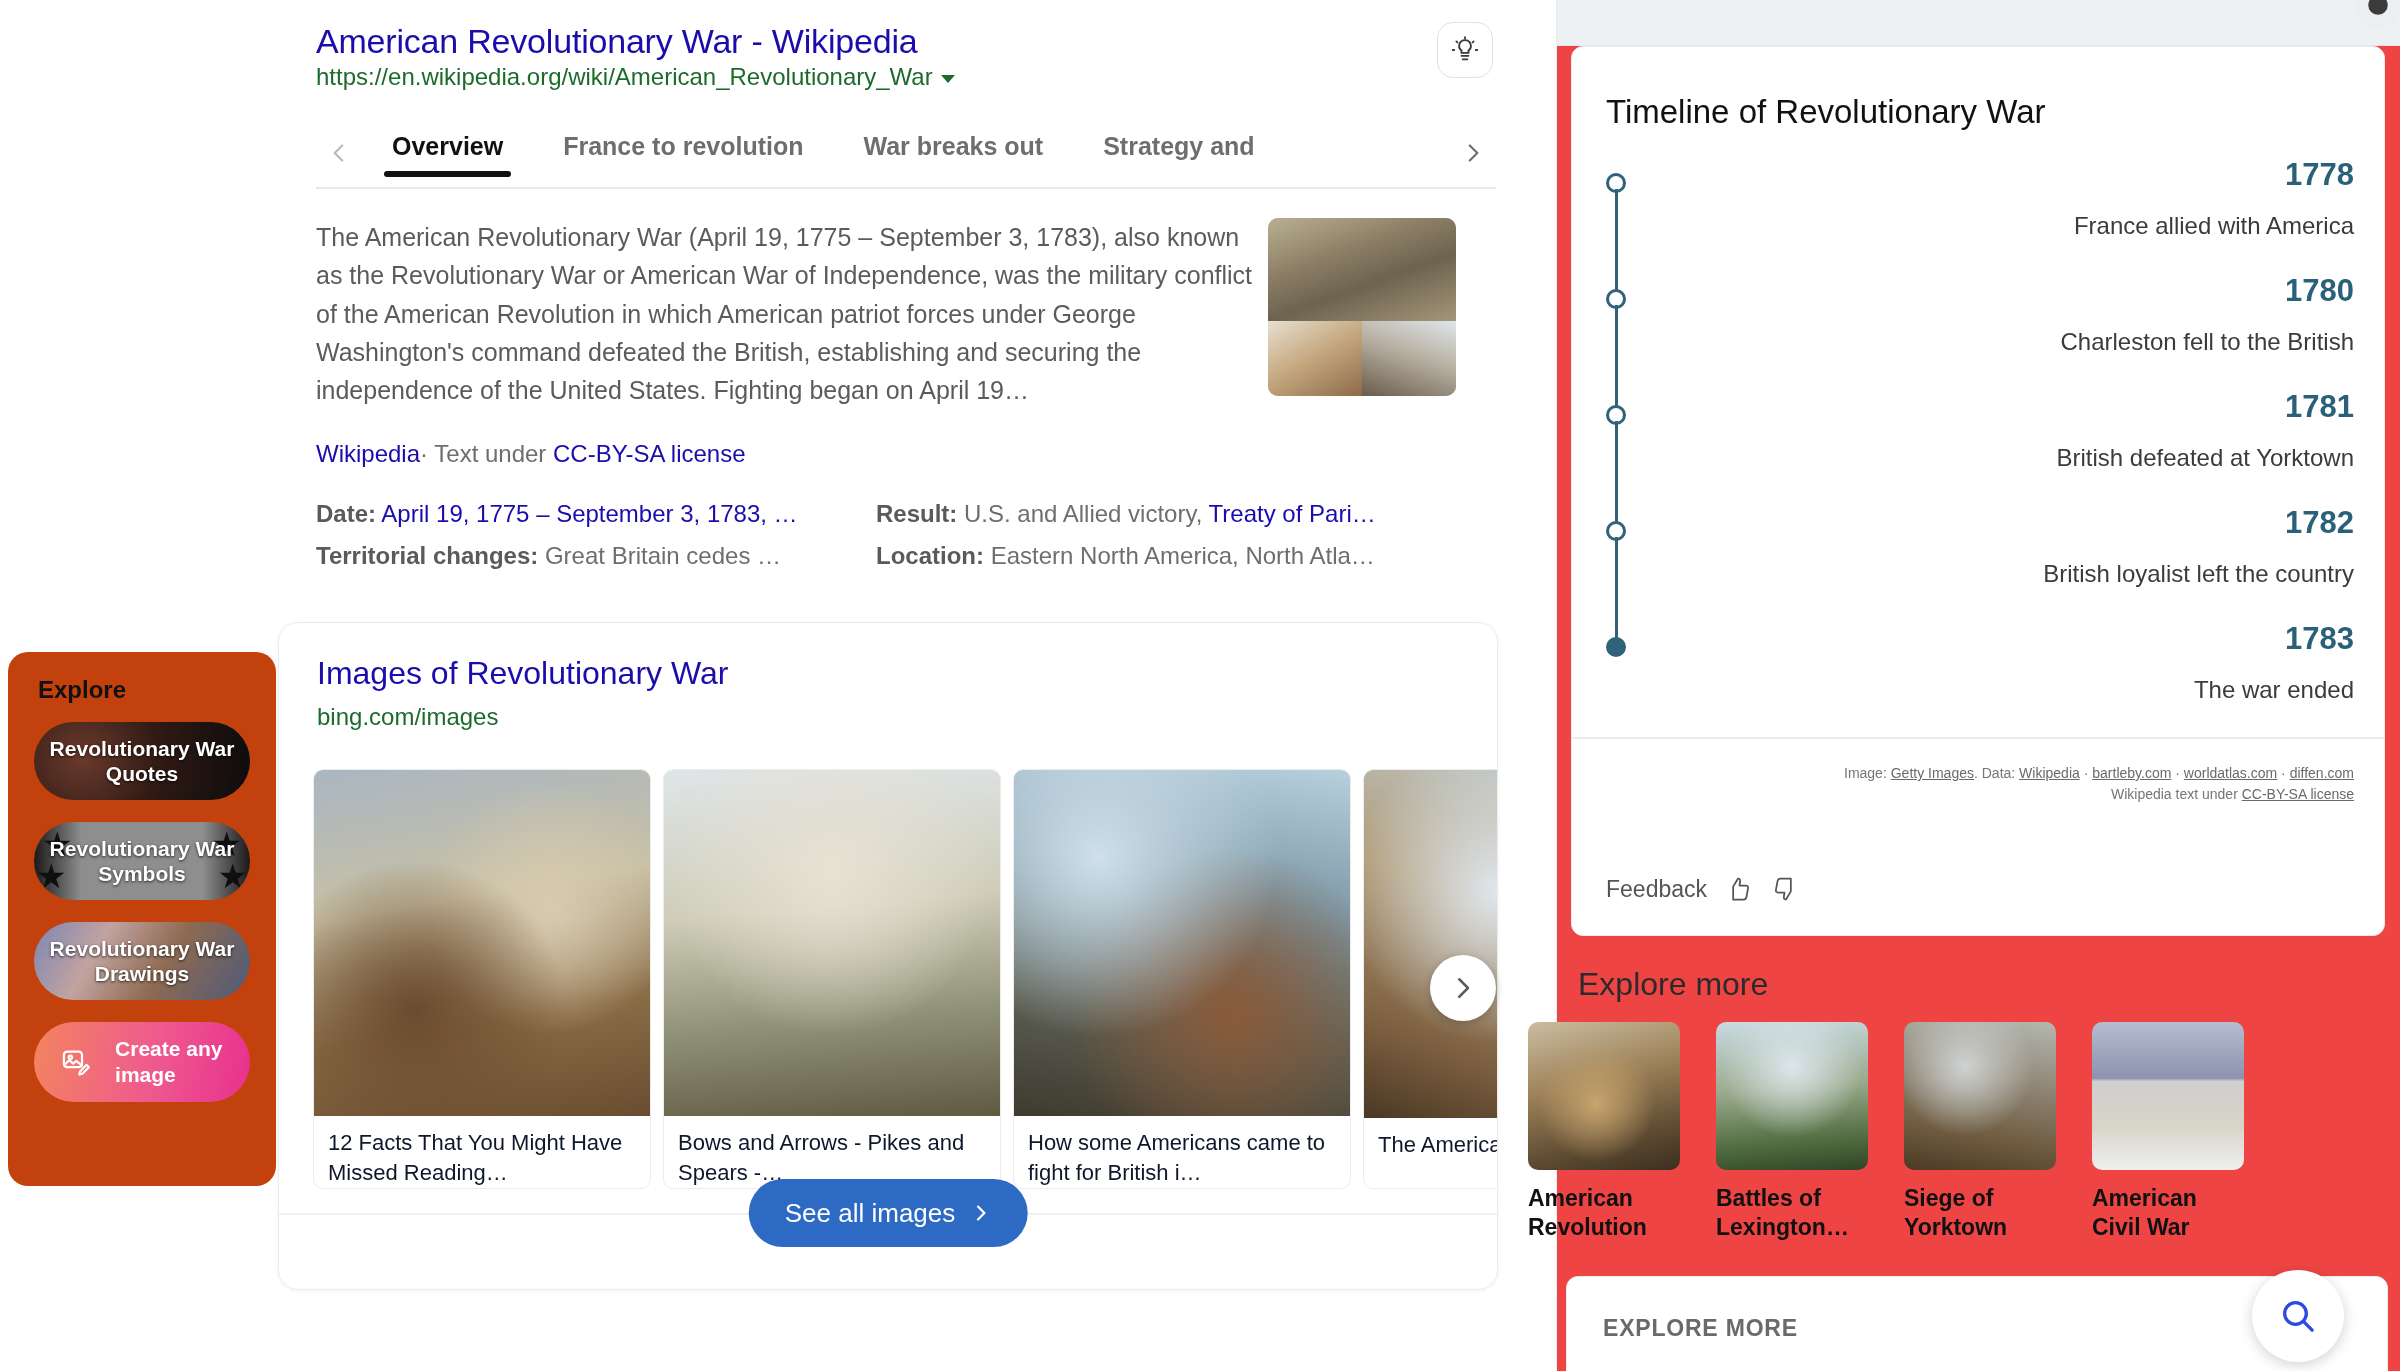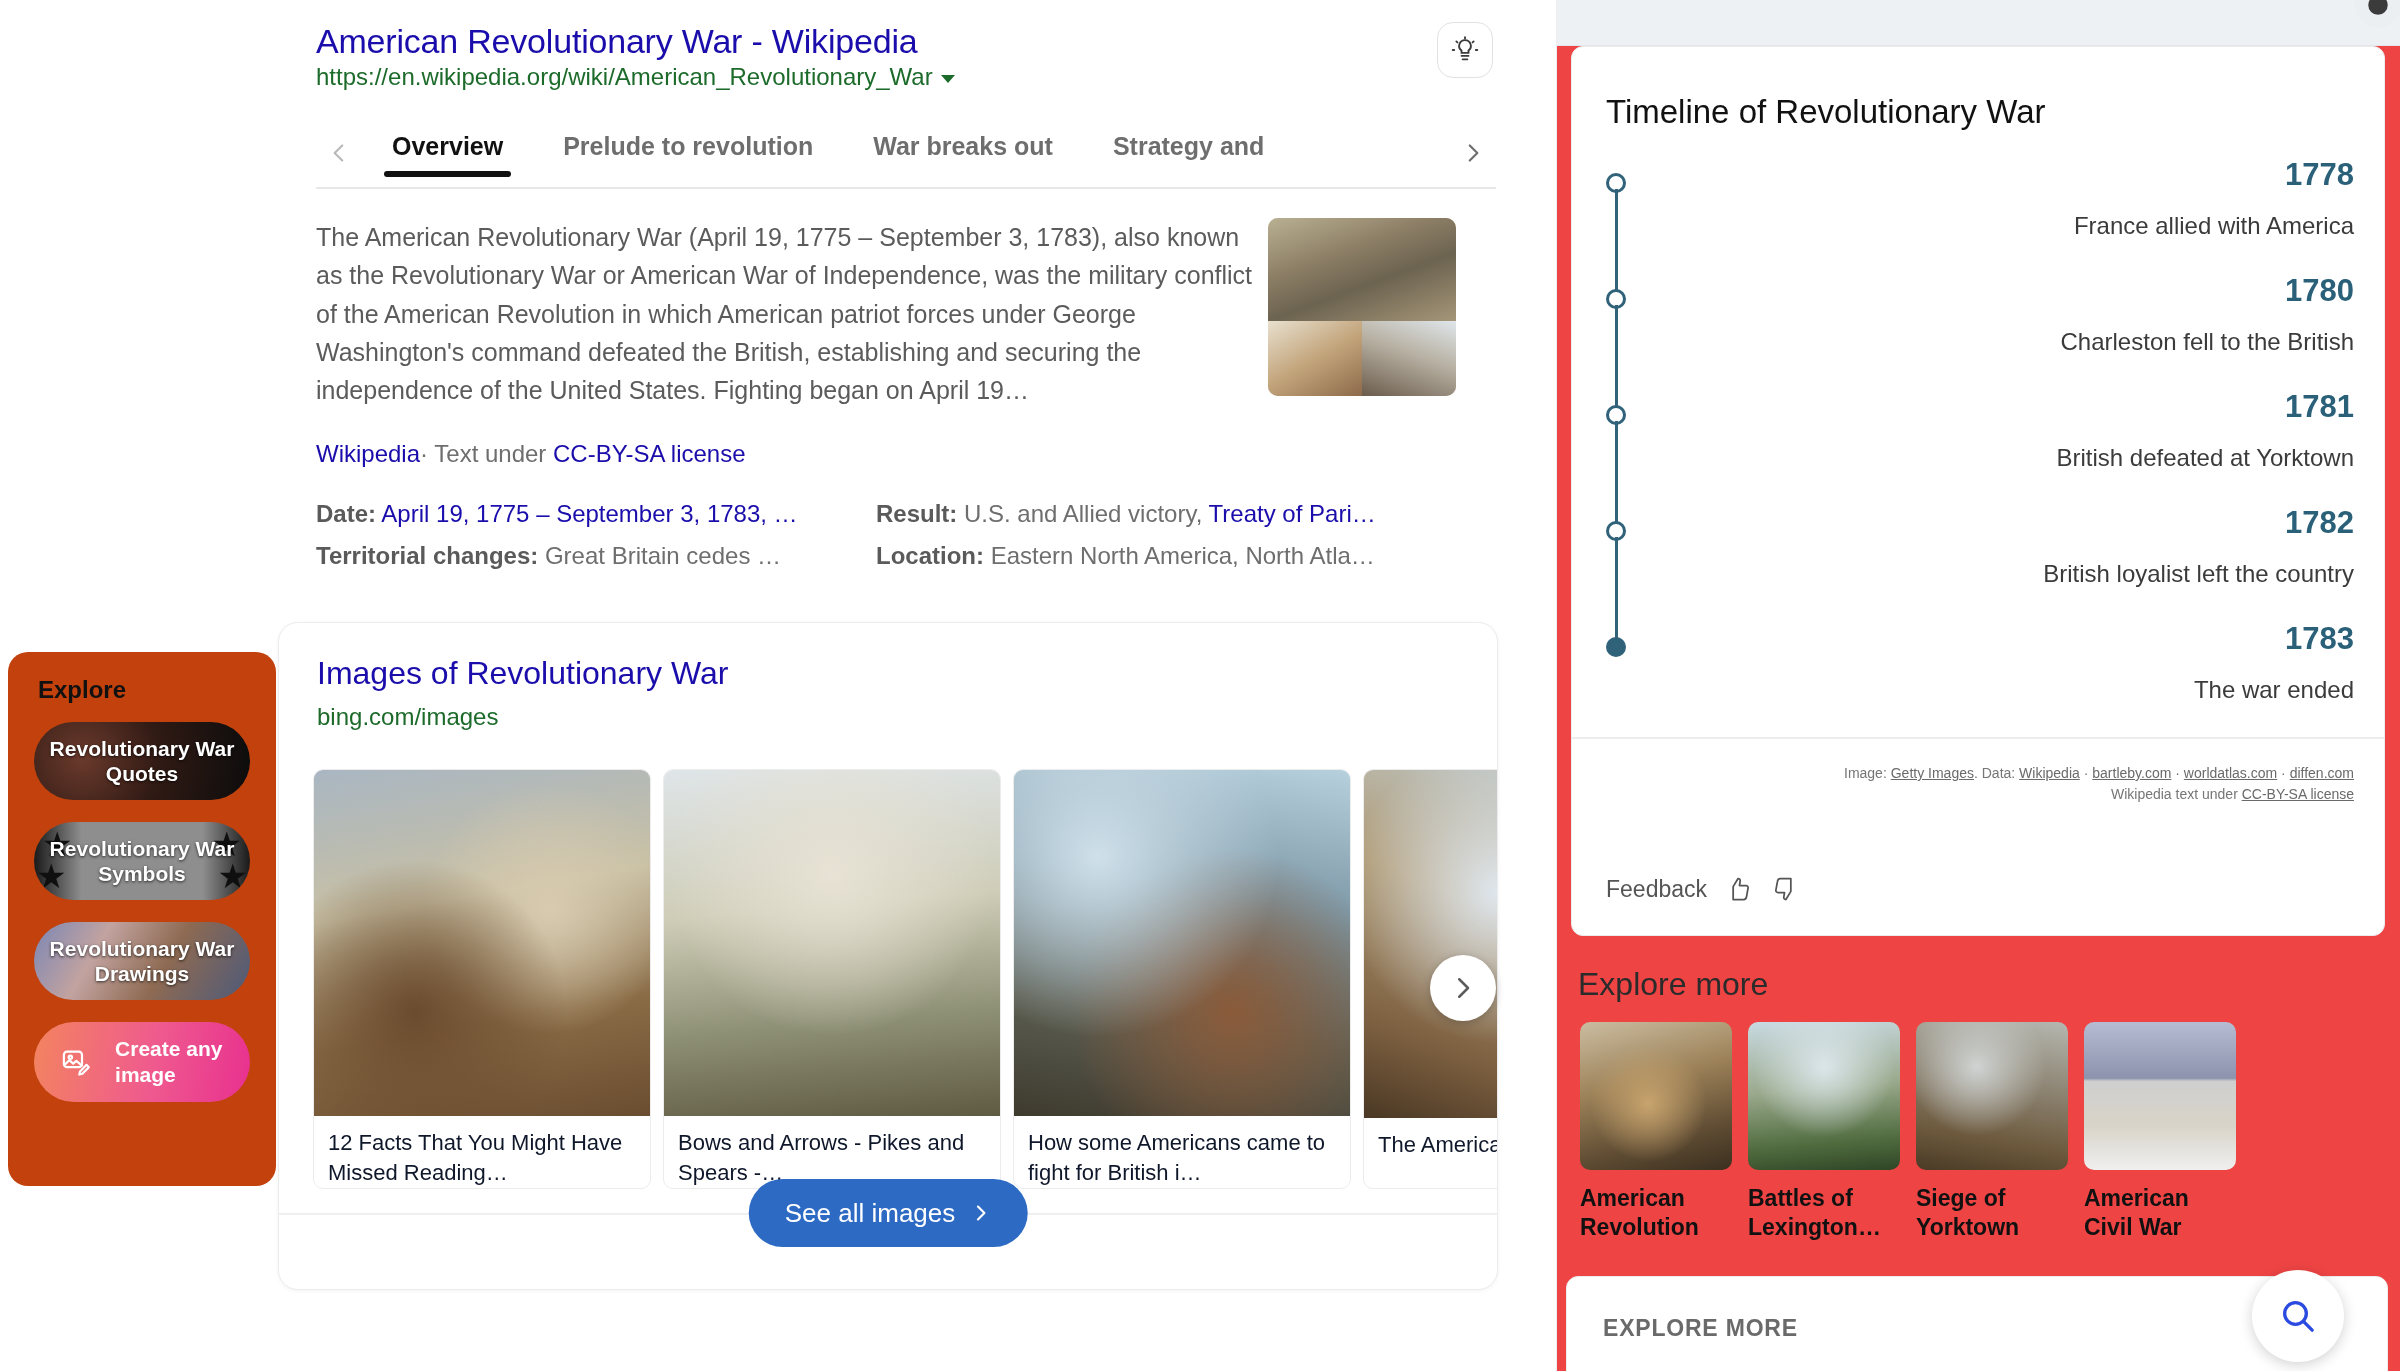--- a/index.html
+++ b/index.html
@@ -232,22 +232,22 @@
   .feedback-row {
     position: absolute; left: 34px; top: 828px; display: flex; align-items: center; gap: 18px;
     font-size: 23px; color: #555;
   }
   .thumb-btn { cursor: pointer; display:flex; align-items:center; }
 
   .explore-more-h {
     position: absolute; left: 1578px; top: 966px; font-size: 32px; color: #2b2b2b;
   }
   .em-grid {
-    position: absolute; left: 1580px; top: 1022px; width: 740px;
-    display: flex; gap: 16px;
+    position: absolute; left: 1528px; top: 1022px; width: 740px;
+    display: flex; gap: 36px;
   }
   .em-item { width: 152px; cursor: pointer; }
   .em-thumb { width: 152px; height: 148px; border-radius: 10px; overflow: hidden; }
   .em1 { background:
       radial-gradient(circle at 45% 55%, #c8a46e 0%, transparent 50%),
       linear-gradient(165deg,#cbbda1 0%,#9d8259 40%,#5f4c33 75%,#3b2f1f 100%); }
   .em2 { background:
       radial-gradient(circle at 50% 30%, #dbe6ea 0%, transparent 55%),
       linear-gradient(175deg,#c9dae2 0%,#9aa98c 45%,#4f6b3e 80%,#2f4526 100%); }
   .em3 { background:
@@ -299,21 +299,21 @@
     </div>
 
     <div class="tabs-wrap">
       <div class="tab-arrow">
         <svg width="26" height="26" viewBox="0 0 24 24" fill="none" stroke="#b9b9b9" stroke-width="2" stroke-linecap="round" stroke-linejoin="round">
           <polyline points="15 5 8 12 15 19"></polyline>
         </svg>
       </div>
       <div class="tabs-scroll">
         <div class="tab active">Overview</div>
-        <div class="tab">Prelude to revolution</div>
+        <div class="tab">France to revolution</div>
         <div class="tab">War breaks out</div>
         <div class="tab">Strategy and</div>
       </div>
       <div class="tab-arrow">
         <svg width="26" height="26" viewBox="0 0 24 24" fill="none" stroke="#6e6e6e" stroke-width="2" stroke-linecap="round" stroke-linejoin="round">
           <polyline points="9 5 16 12 9 19"></polyline>
         </svg>
       </div>
     </div>
     <div class="tabs-underline"></div>

